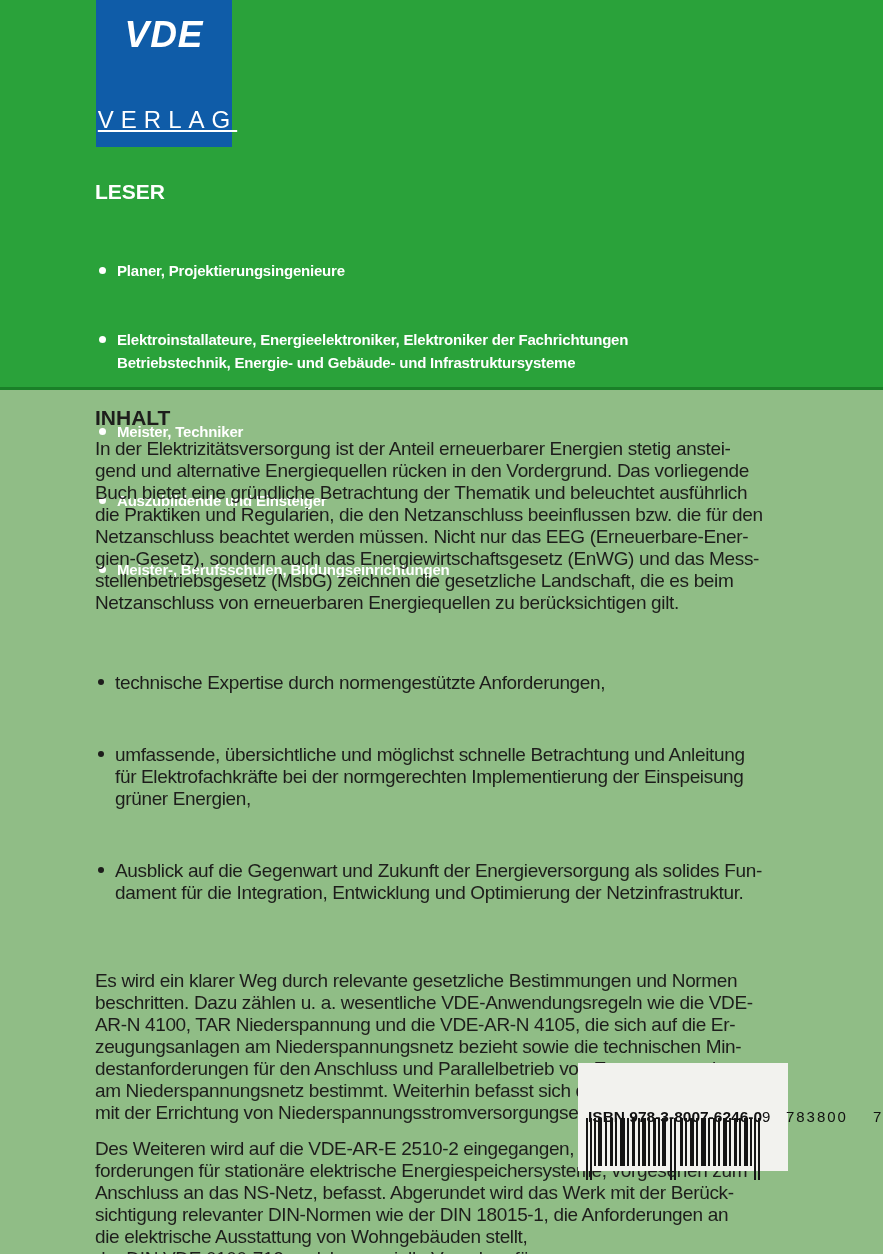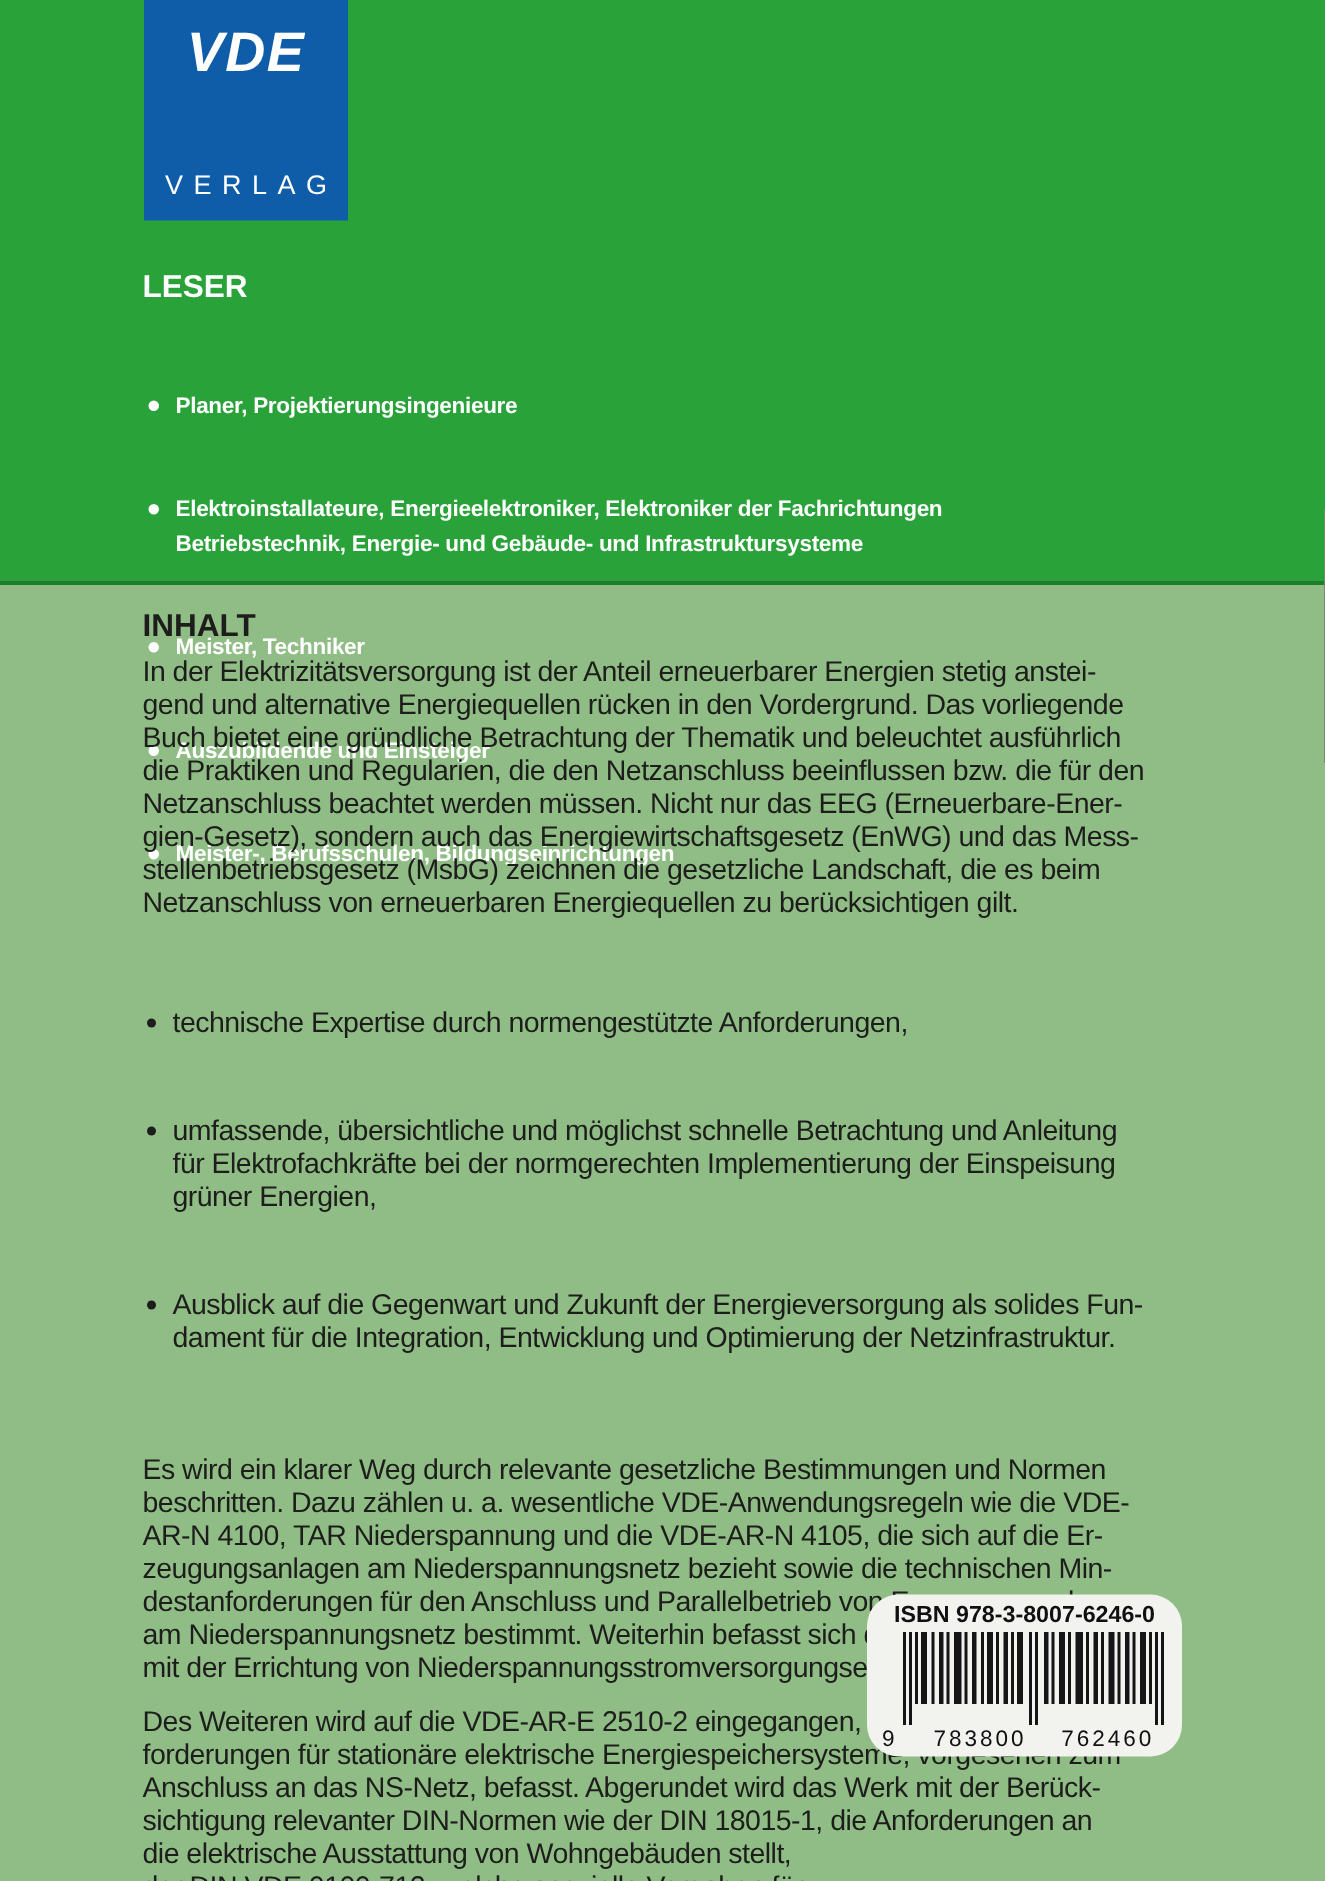--- a/index.html
+++ b/index.html
@@ -33,22 +33,22 @@
     position:absolute;left:96px;top:0;width:136px;height:147px;
     background:var(--vde-blue);
     display:flex;flex-direction:column;justify-content:space-between;align-items:center;
     padding:16px 0 15px;
   }
   .logo-vde{
     color:#fff;font-weight:bold;font-style:italic;
     font-size:37px;line-height:1;letter-spacing:1px;
   }
   .logo-verlag{
-    color:#fff;font-size:18px;line-height:1;
-    letter-spacing:7px;text-indent:7px;font-weight:400;
+    color:#fff;font-size:24px;line-height:1;
+    letter-spacing:7px;text-indent:7px;font-weight:400;text-decoration:underline;
   }
   
   .leser{
     position:absolute;left:95px;top:165px;width:720px;color:var(--text-light);
   }
   .leser h2{
     font-size:21px;line-height:22px;font-weight:bold;margin:16px 0 10px;
   }
   .leser ul{
     list-style:none;margin:0;padding:0;
@@ -85,33 +85,33 @@
     position:absolute;left:578px;top:1063px;width:210px;
   }
   .website{
     font-weight:bold;font-size:19px;color:#101010;
     text-align:center;letter-spacing:-0.2px;margin-bottom:10px;
   }
   .barcode-box{
     background:var(--barcode-bg);
     width:210px;height:108px;
     padding:5px 10px 4px;
-    display:flex;flex-direction:column;align-items:center;border-radius:21px;
+    display:flex;flex-direction:row;align-items:center;
   }
   .isbn-label{
     font-size:15.5px;font-weight:bold;color:#101010;margin-bottom:2px;white-space:pre;
   }
   .bars-wrap{position:relative;width:190px;flex:1}
   .bars-wrap svg{position:absolute;right:0;top:0}
   .ean-digits{
     position:relative;width:190px;display:flex;
     font-size:15px;color:#101010;line-height:14px;
     margin-top:-1px;
   }
-  .ean-digit-group{text-align:center;letter-spacing:2px}
+  .ean-digit-group{text-align:left;letter-spacing:2px}
   .ean-first{width:14px;text-align:left;letter-spacing:0}
   .ean-mid{width:84px;margin-left:10px}
   .ean-last{width:80px;margin-left:4px}
 </style>
 </head>
 <body>
 
 <div class="page">
 
   <div class="top-section"></div>

